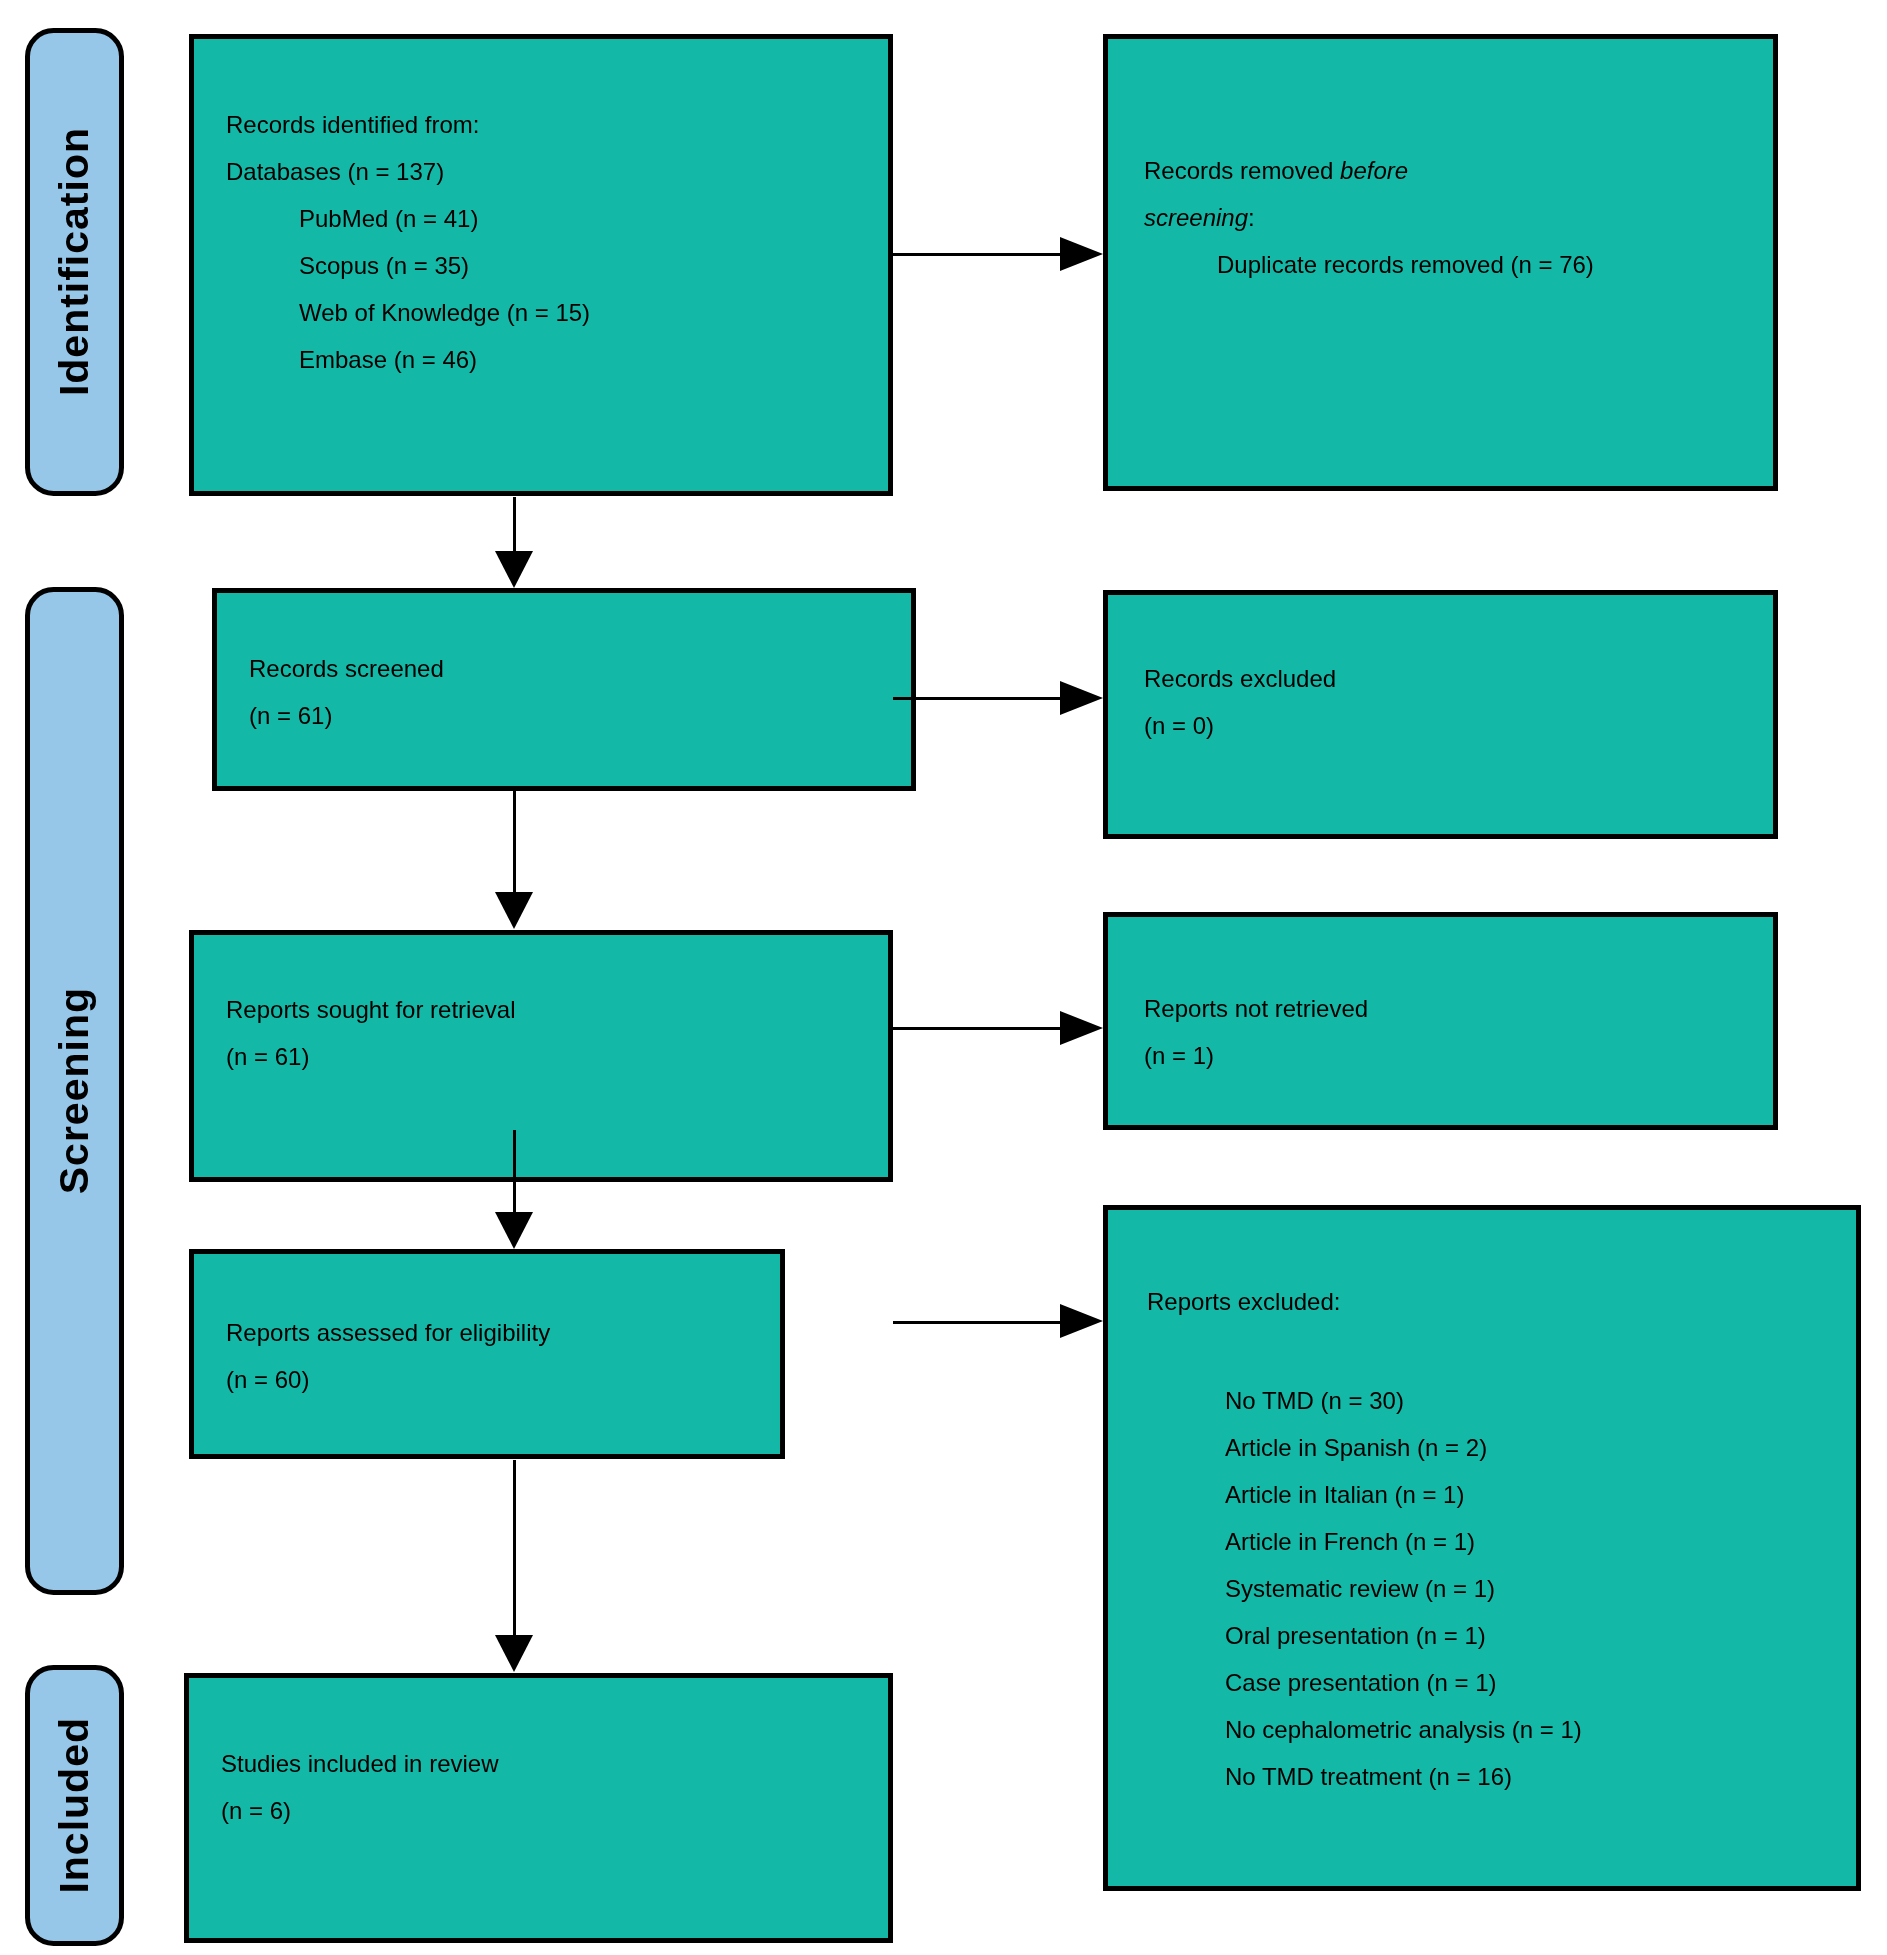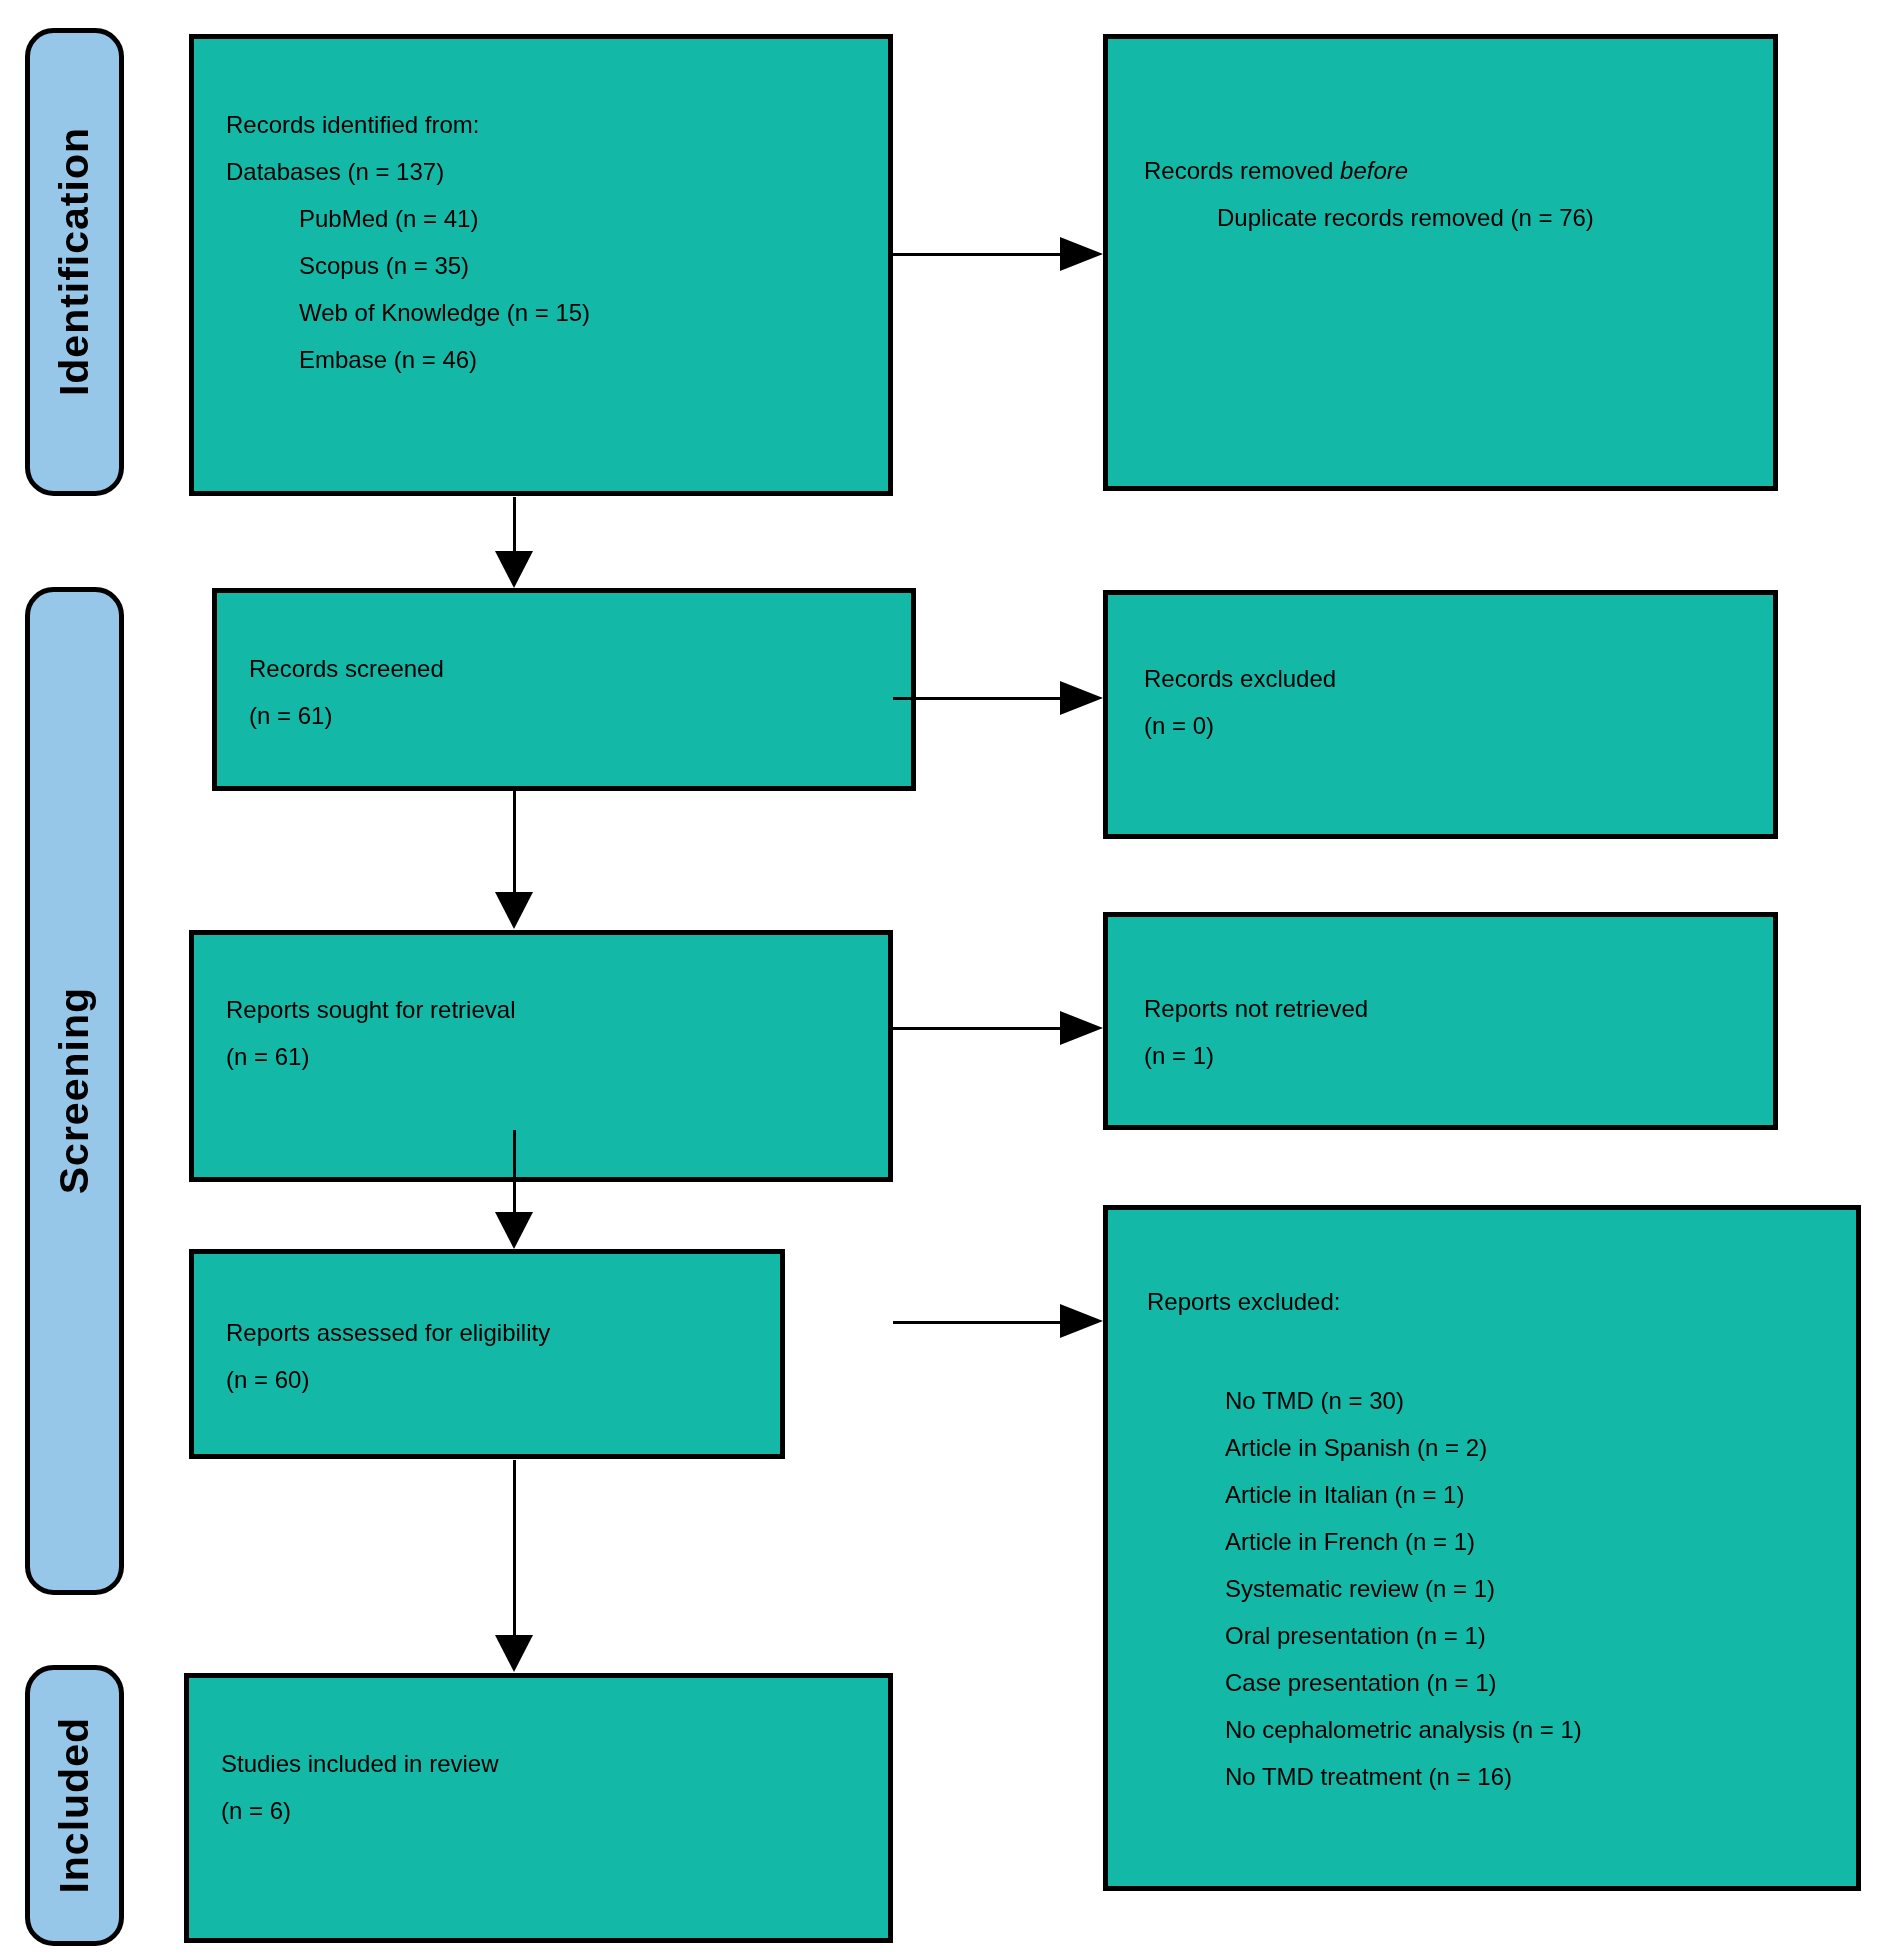--- a/index.html
+++ b/index.html
@@ -92,20 +92,23 @@
     <div class="line indent1">PubMed (n = 41)</div>
     <div class="line indent1">Scopus (n = 35)</div>
     <div class="line indent1">Web of Knowledge (n = 15)</div>
     <div class="line indent1">Embase (n = 46)</div>
   </div>
 
   <div class="box" style="left:1103px; top:34px; width:675px; height:457px; padding:108px 25px 0 36px;">
     <div class="line">
       <span>Records removed </span><span class="it">before</span>
     </div>
+    <div class="line">
+      <span class="it">screening</span><span>:</span>
+    </div>
     <div class="reason-wrap">Duplicate records removed (n = 76)</div>
   </div>
 
   <div class="box" style="left:175px; top:588px; width:704px; height:203px; padding:52px 10.4px 0 32px;margin-left:37px;">
     <div class="line">Records screened</div>
     <div class="line">(n = 61)</div>
   </div>
 
   <div class="box" style="left:1103px; top:590px; width:675px; height:249px; padding:60px 10.4px 0 36px;">
     <div class="line">Records excluded</div>

